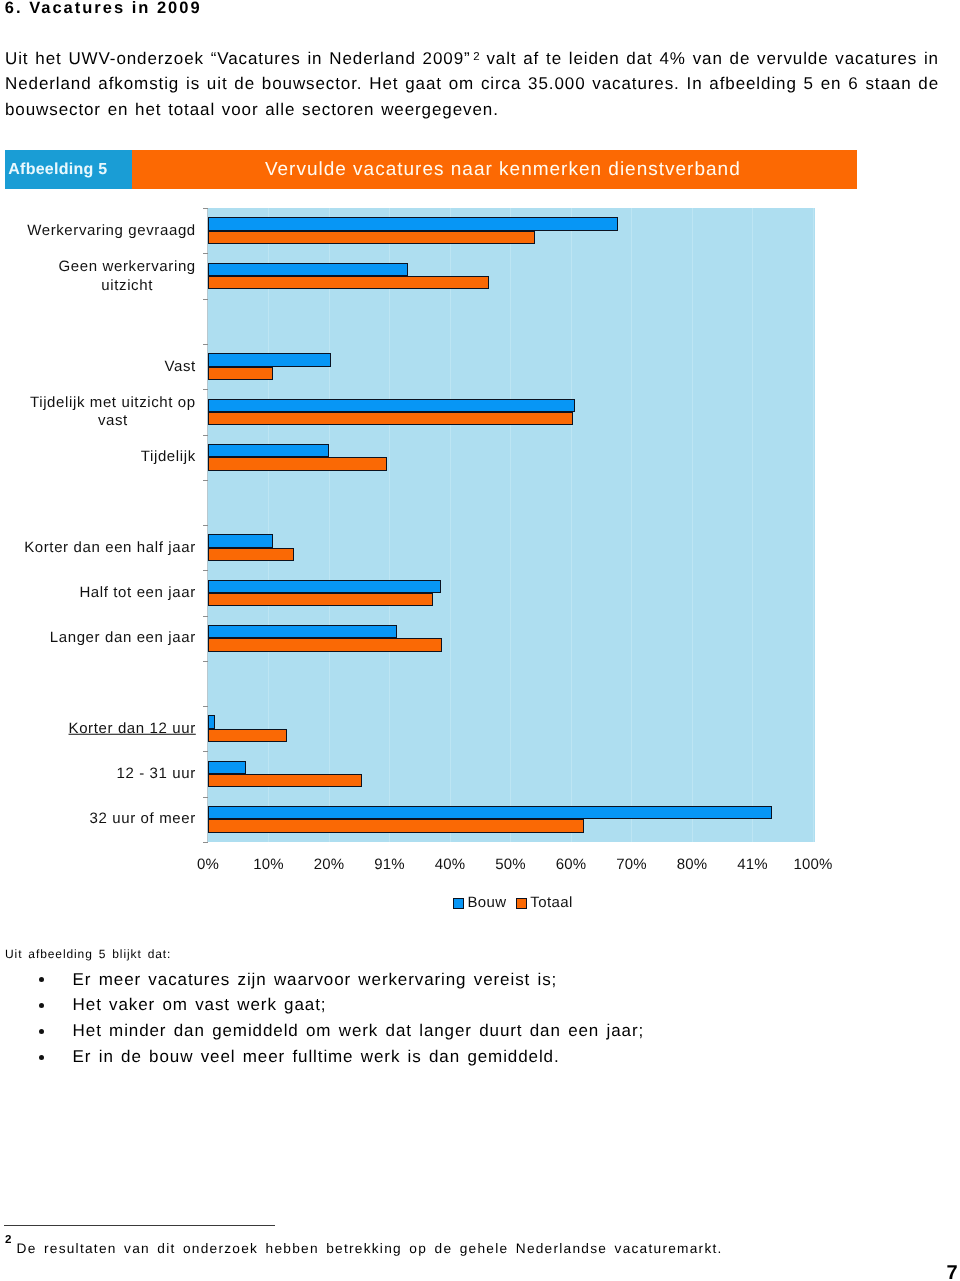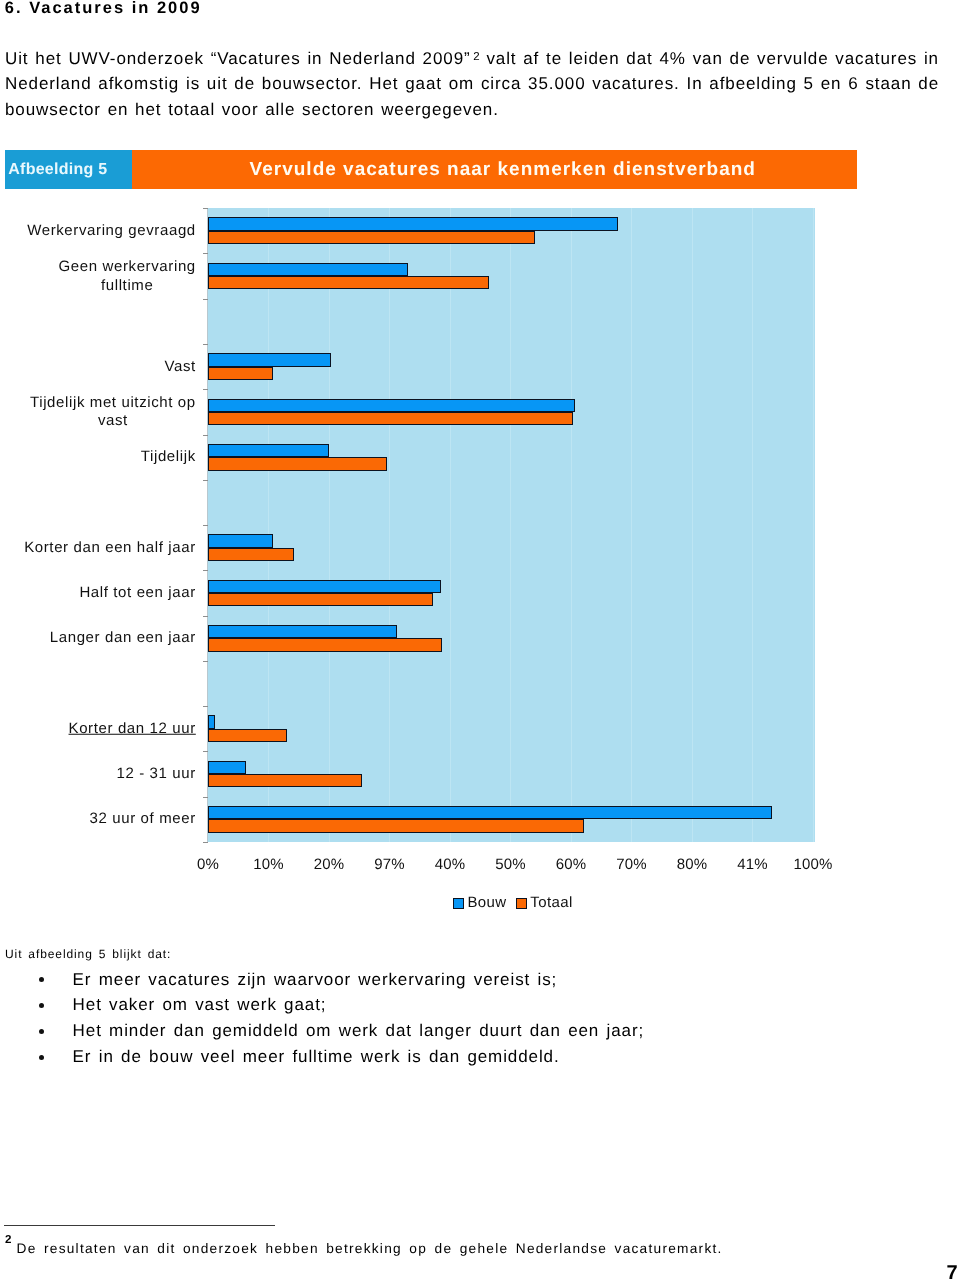--- a/index.html
+++ b/index.html
@@ -18,21 +18,21 @@
 
   
   #cap-bar{position:absolute;left:4.8px;top:149.8px;width:852px;height:38.8px;}
   #cap-label{position:absolute;left:0;top:0;width:127px;height:38.8px;
              background:#1A9DD5;}
   #cap-label span{position:absolute;left:3.5px;top:11.8px;font-size:16px;font-weight:bold;
                   letter-spacing:0.25px;color:#E9F8FD;line-height:16px;}
   #cap-title{position:absolute;left:127px;top:0;right:0;height:38.8px;
              background:#FC6903;}
   #cap-title span{position:absolute;left:12px;right:0;top:10.2px;text-align:center;
-                  font-size:19px;font-weight:bold;letter-spacing:1.0px;color:#FFFBF2;
+                  font-size:19px;font-weight:normal;letter-spacing:1.0px;color:#FFFBF2;
                   line-height:19px;text-indent:5px;}
 
   
   #chart{position:absolute;left:0;top:0;width:960px;height:1281px;}
   #plot{position:absolute;left:208px;top:208.2px;width:607px;height:633.8px;
         background:#AEDEF0;}
   .gridline{position:absolute;top:0;bottom:0;width:1px;background:#BDE5F3;}
   .bar{position:absolute;left:0;border:1px solid #0B1220;box-sizing:border-box;}
   .bar.b{background:#0796F5;}
   .bar.t{background:#FA6905;}
@@ -105,21 +105,21 @@
         <div class="gridline" style="left: 604.5px;"></div>
       </div>
     <div id="yaxis"></div>
   <div class="tick" style="top: 208.2px; left: 202.6px; position: absolute;"></div>
       <div class="bar b" style="left: 208px; top: 217.486px; width: 409.585px; height: 13.35px;"></div>
       <div class="bar t" style="left: 208px; top: 230.836px; width: 326.7px; height: 13.35px;"></div>
       <div class="catlabel" style="top: 230.836px; transform: translateY(-50%);"><span>Werkervaring gevraagd</span></div>
       <div class="tick" style="top: 253.471px; left: 202.6px; position: absolute;"></div>
       <div class="bar b" style="left: 208px; top: 262.757px; width: 199.65px; height: 13.35px;"></div>
       <div class="bar t" style="left: 208px; top: 276.107px; width: 281.325px; height: 13.35px;"></div>
-      <div class="catlabel" style="top: 276.107px; transform: translateY(-50%);"><span>Geen werkervaring</span><br><span>fulltime</span></div>
+      <div class="catlabel" style="top: 276.107px; transform: translateY(-50%);"><span>Geen werkervaring</span><br><span>uitzicht</span></div>
       <div class="tick" style="top: 298.743px; left: 202.6px; position: absolute;"></div>
       <div class="tick" style="top: 344.014px; left: 202.6px; position: absolute;"></div>
       <div class="bar b" style="left: 208px; top: 353.3px; width: 123.42px; height: 13.35px;"></div>
       <div class="bar t" style="left: 208px; top: 366.65px; width: 65.34px; height: 13.35px;"></div>
       <div class="catlabel" style="top: 366.65px; transform: translateY(-50%);"><span>Vast</span></div>
       <div class="tick" style="top: 389.286px; left: 202.6px; position: absolute;"></div>
       <div class="bar b" style="left: 208px; top: 398.571px; width: 367.235px; height: 13.35px;"></div>
       <div class="bar t" style="left: 208px; top: 411.921px; width: 365.42px; height: 13.35px;"></div>
       <div class="catlabel" style="top: 411.921px; transform: translateY(-50%); margin-left: 24px;"><span>Tijdelijk met uitzicht op</span><br><span>vast</span></div>
       <div class="tick" style="top: 434.557px; left: 202.6px; position: absolute;"></div>
@@ -149,21 +149,21 @@
       <div class="bar t" style="left: 208px; top: 774.093px; width: 153.67px; height: 13.35px;"></div>
       <div class="catlabel" style="top: 774.093px; transform: translateY(-50%);"><span>12 - 31 uur</span></div>
       <div class="tick" style="top: 796.729px; left: 202.6px; position: absolute;"></div>
       <div class="bar b" style="left: 208px; top: 806.014px; width: 563.86px; height: 13.35px;"></div>
       <div class="bar t" style="left: 208px; top: 819.364px; width: 376.31px; height: 13.35px;"></div>
       <div class="catlabel" style="top: 819.364px; transform: translateY(-50%);"><span>32 uur of meer</span></div>
       <div class="tick" style="position: absolute; top: 842px; left: 202.6px;"></div>
       <div class="xlabel" style="left: 168px; width: 80px;">0%</div>
       <div class="xlabel" style="left: 228.5px; width: 80px;">10%</div>
       <div class="xlabel" style="left: 289px; width: 80px;">20%</div>
-      <div class="xlabel" style="left: 349.5px; width: 80px;">97%</div>
+      <div class="xlabel" style="left: 349.5px; width: 80px;">91%</div>
       <div class="xlabel" style="left: 410px; width: 80px;">40%</div>
       <div class="xlabel" style="left: 470.5px; width: 80px;">50%</div>
       <div class="xlabel" style="left: 531px; width: 80px;">60%</div>
       <div class="xlabel" style="left: 591.5px; width: 80px;">70%</div>
       <div class="xlabel" style="left: 652px; width: 80px;">80%</div>
       <div class="xlabel" style="left: 712.5px; width: 80px;">41%</div>
       <div class="xlabel" style="left: 773px; width: 80px;">100%</div>
     </div>
 
   <div id="legend"><span class="item"><span class="swatch" style="background: rgb(7, 150, 245);"></span><span>Bouw</span></span><span class="sp"></span><span class="item"><span class="swatch" style="background: rgb(250, 105, 5);"></span><span>Totaal</span></span></div>

